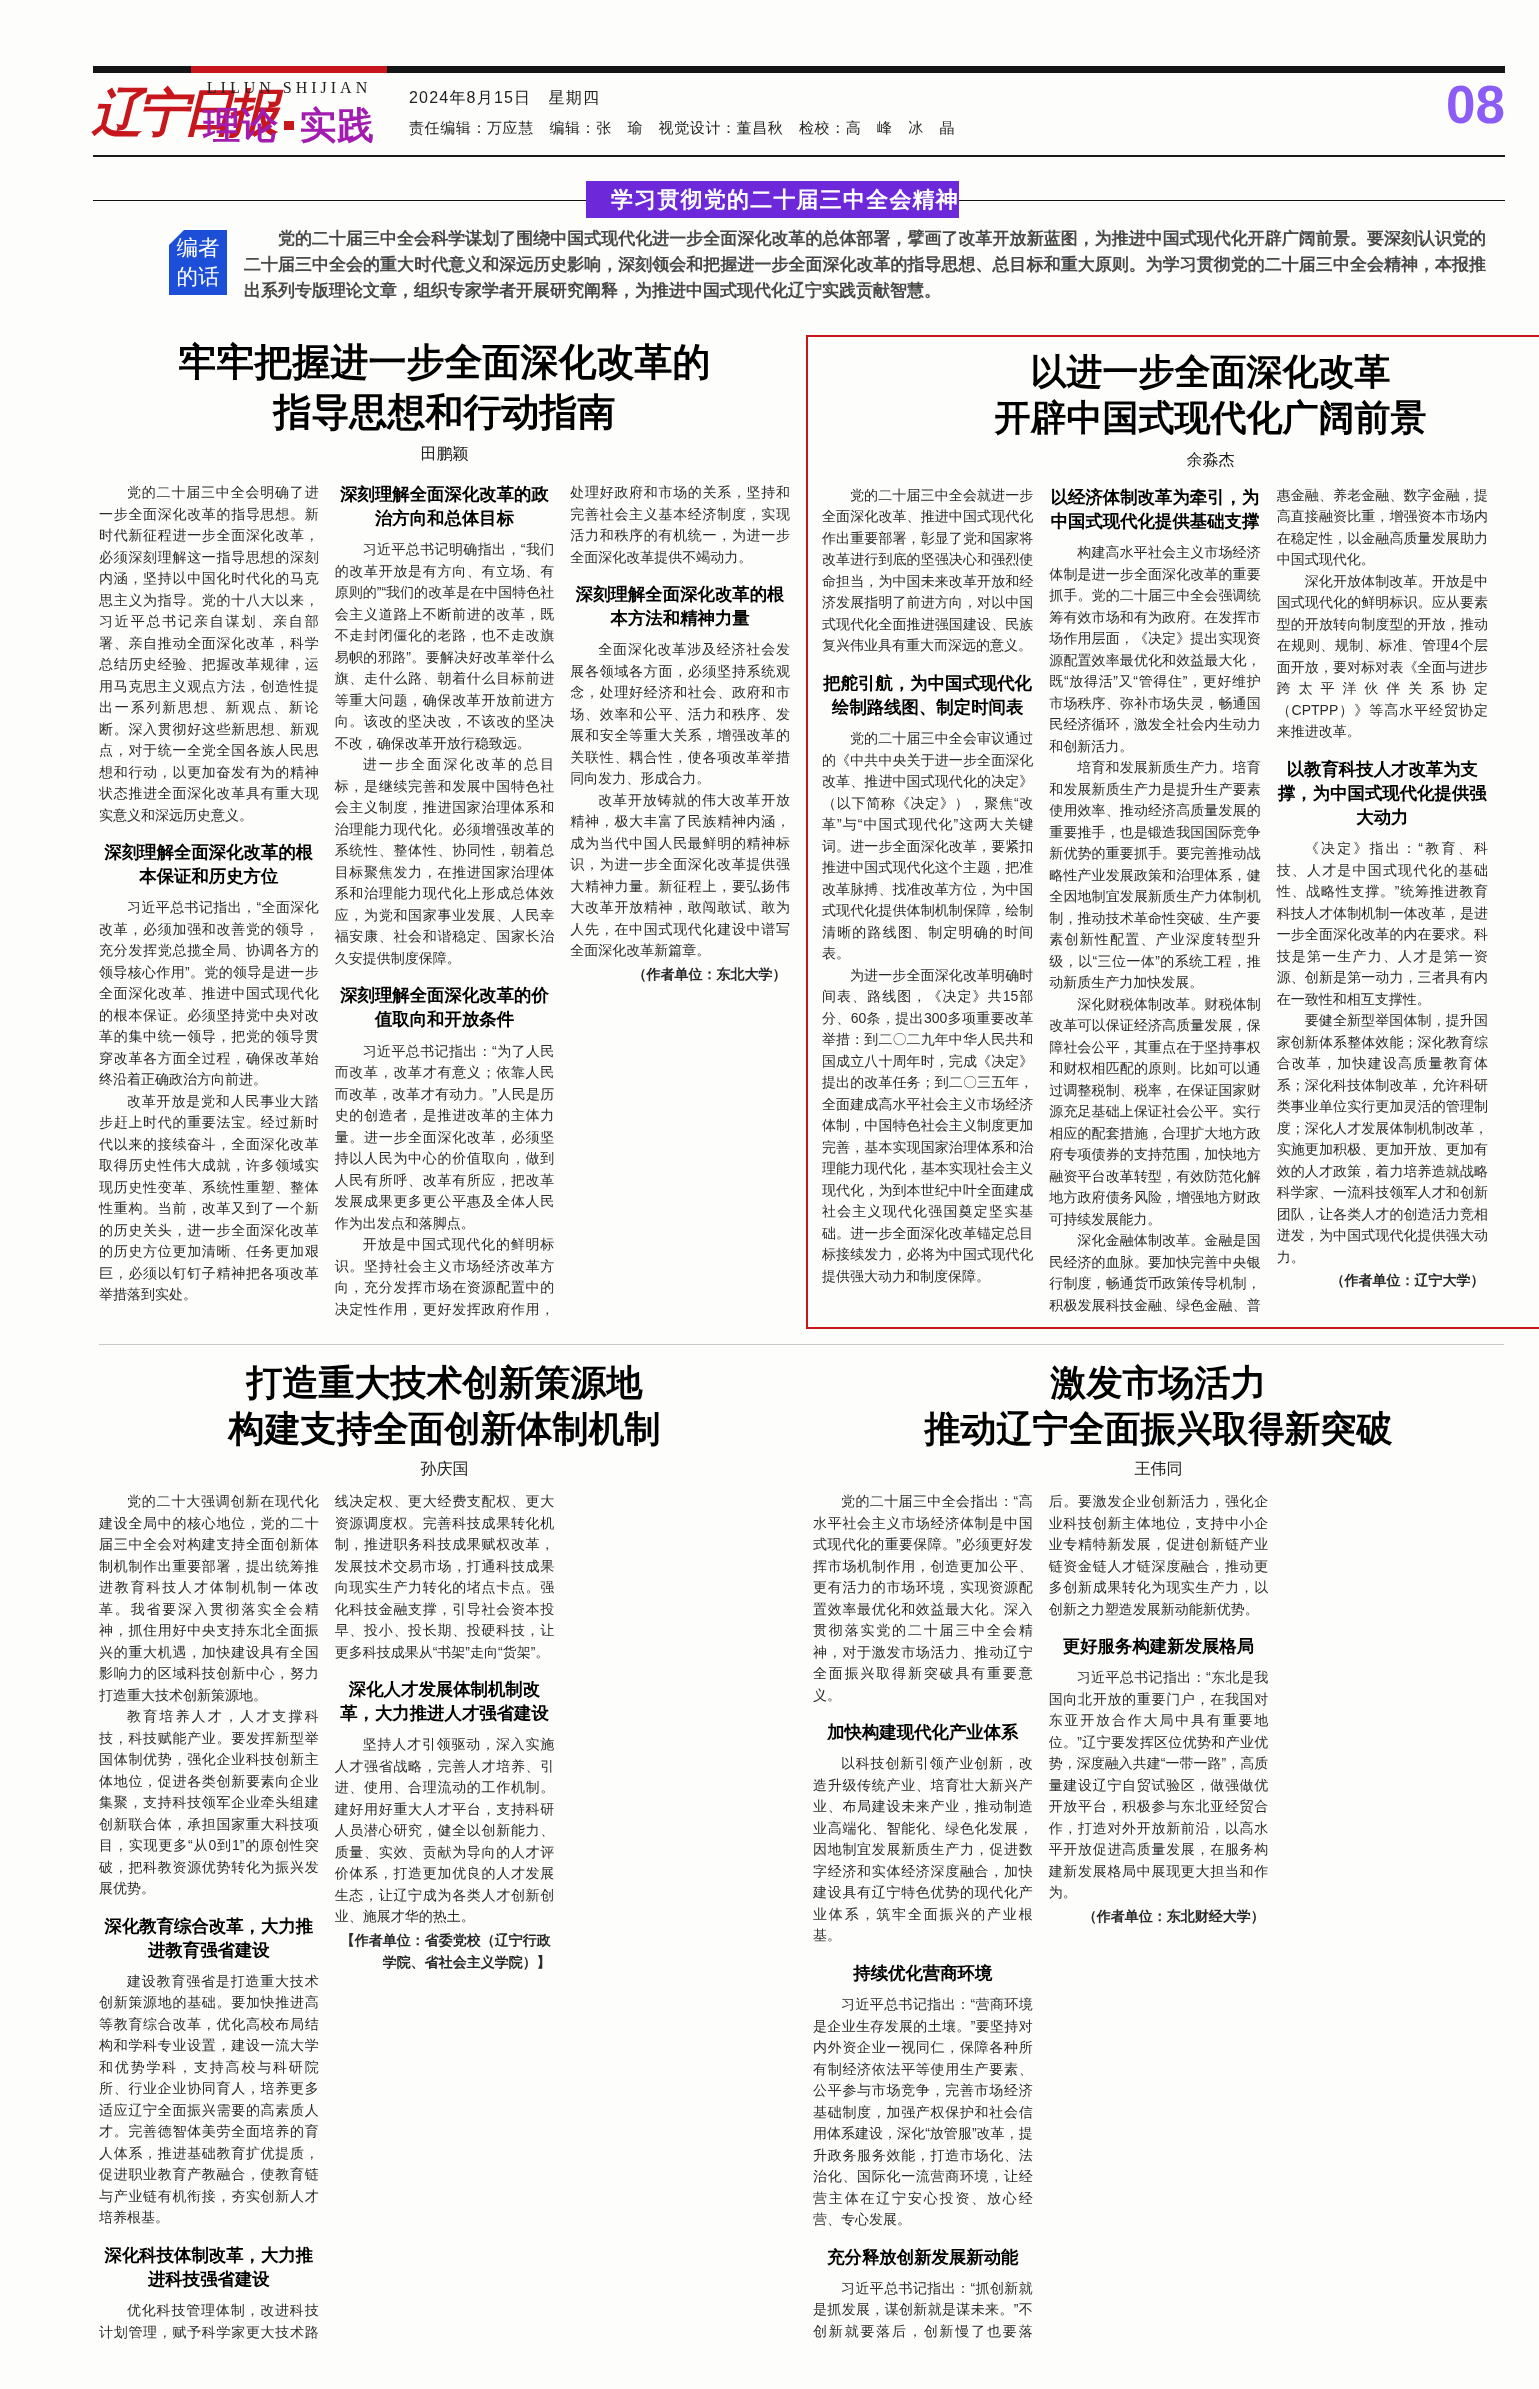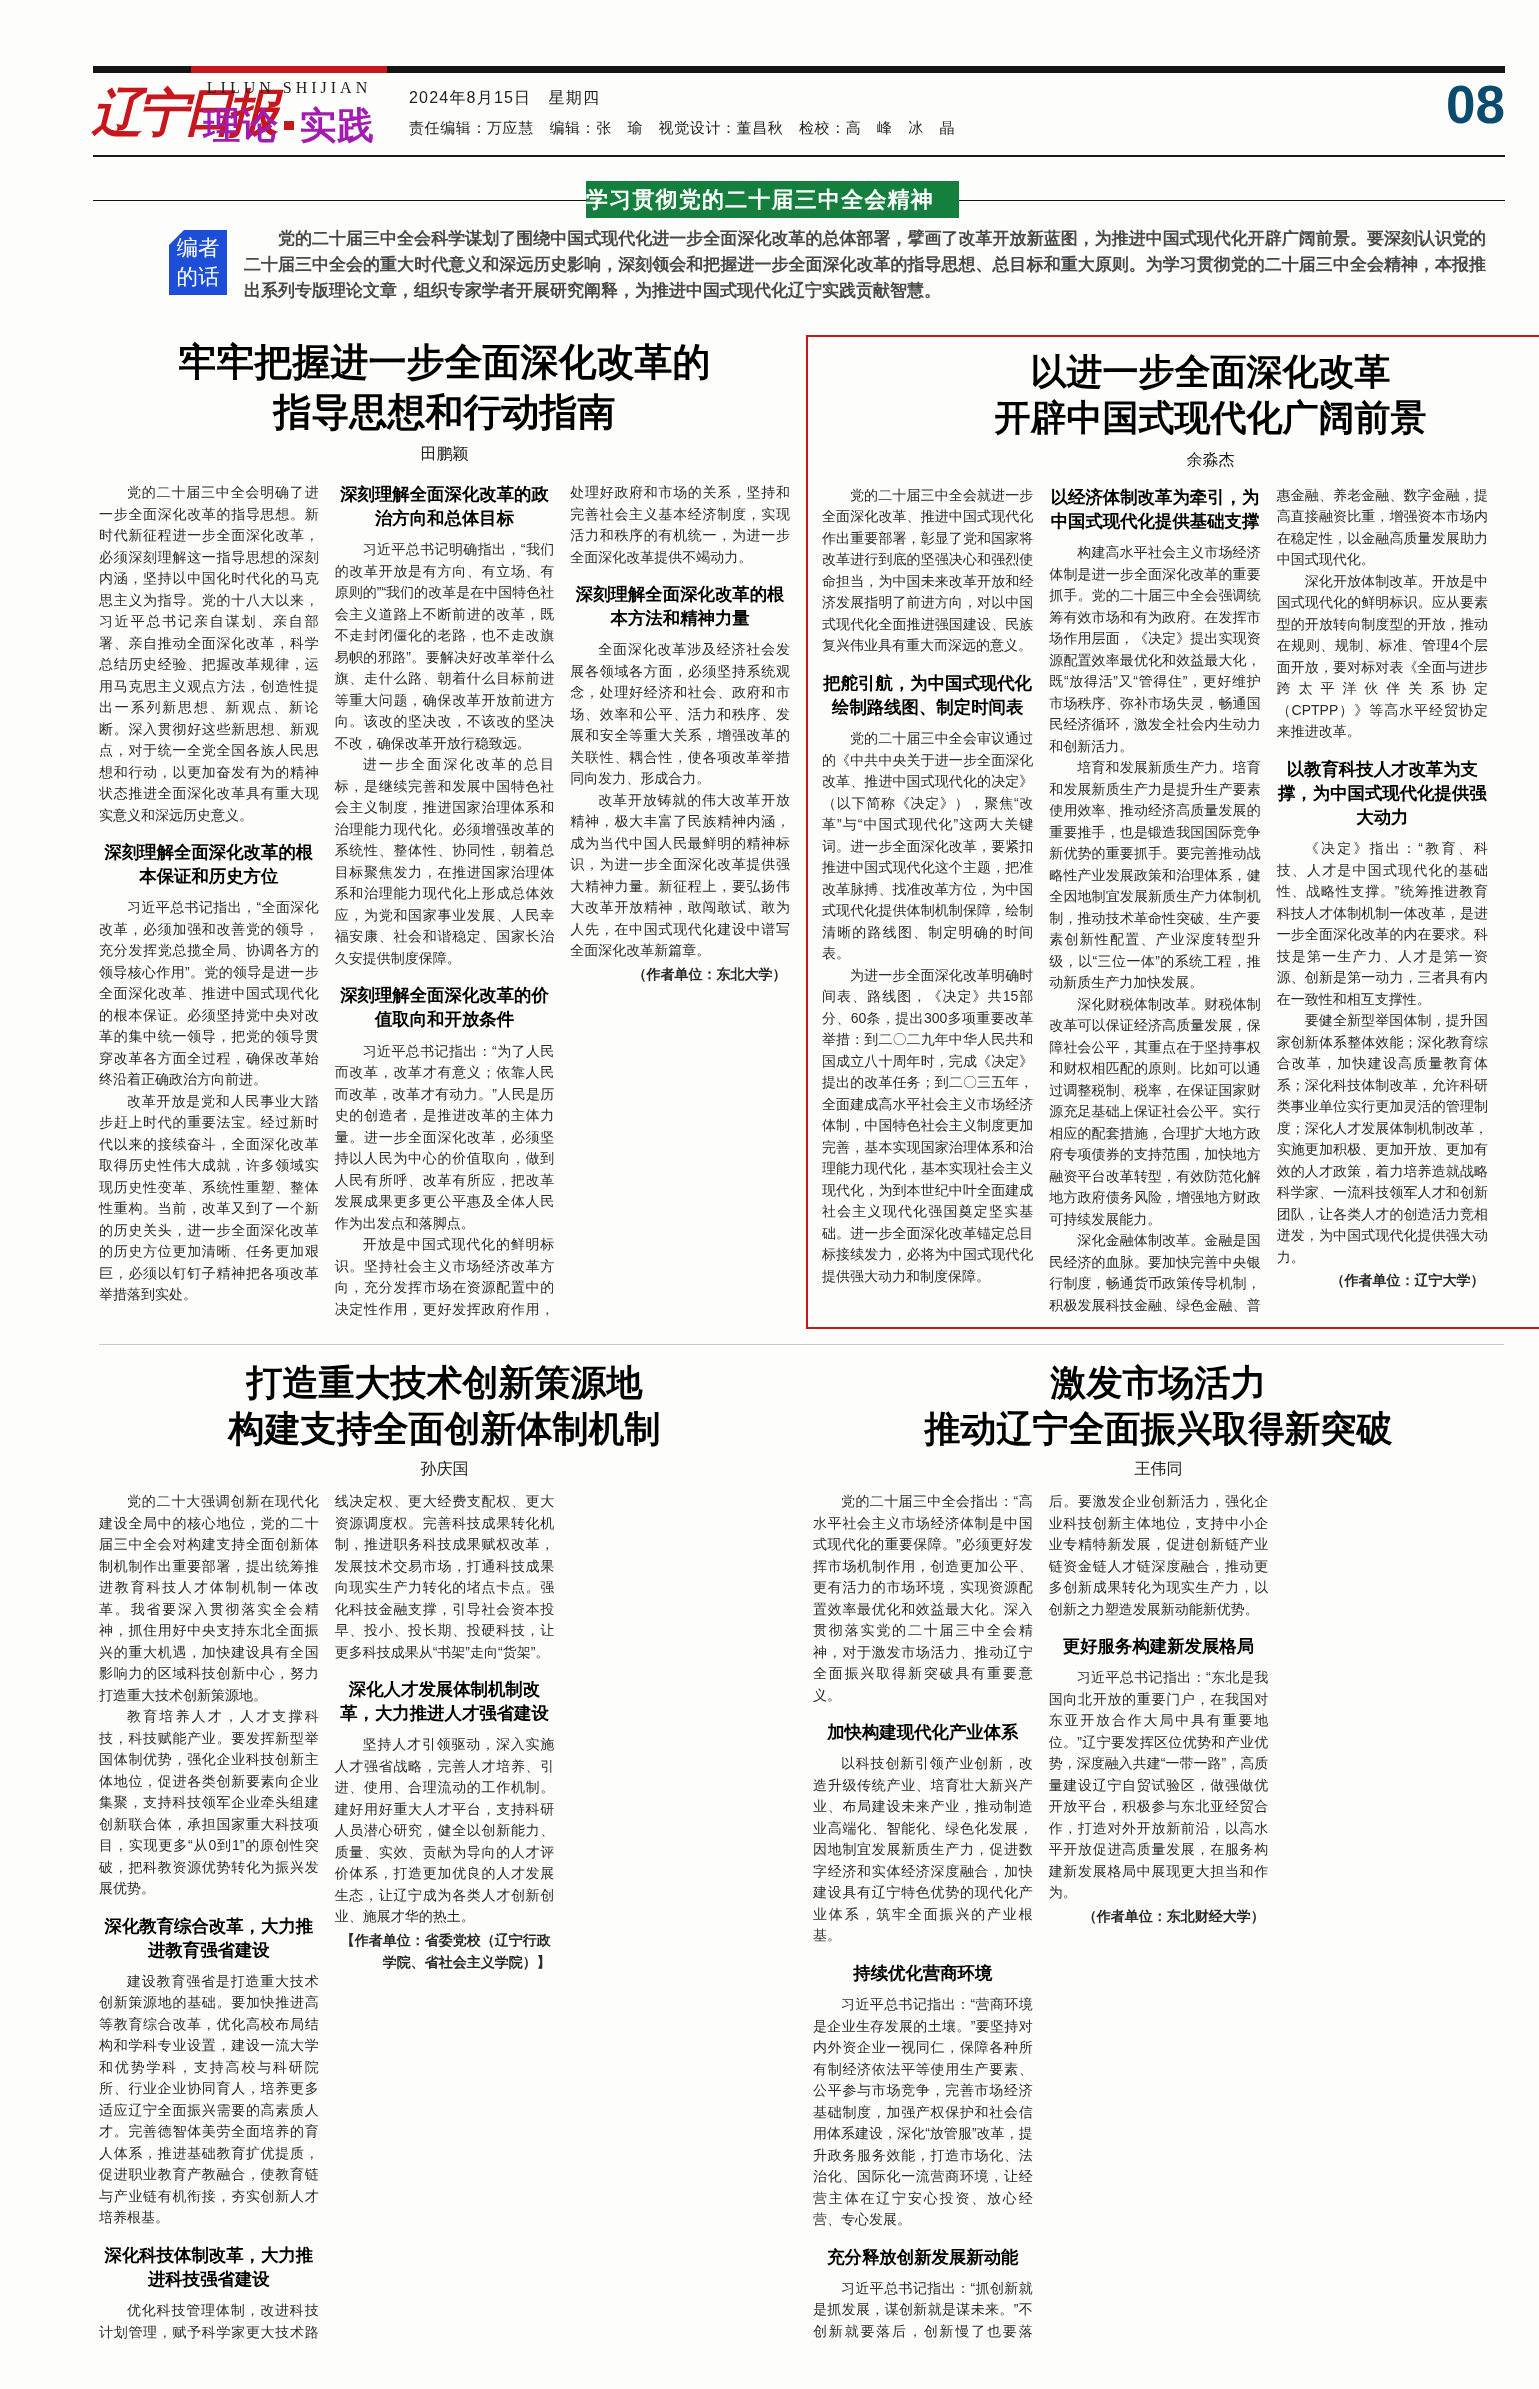--- a/index.html
+++ b/index.html
@@ -16,27 +16,27 @@
     font-size:51px;letter-spacing:-5.8px;color:#c8161d;line-height:87px;white-space:nowrap;
   }
   .section-block{position:absolute;left:191px;top:79px;width:196px;text-align:center;}
   .section-latin{font-family:"Liberation Serif",serif;font-size:16px;letter-spacing:4px;color:#222;}
   .section-cn{margin-top:3.5px;font-size:37px;font-weight:bold;color:#a21caf;letter-spacing:0.6px;white-space:nowrap;}
   .section-dot{display:inline-block;width:9.3px;height:9.3px;background:#c8161d;margin:0 5.8px 4.6px 5.8px;vertical-align:middle;}
   .mast-info{position:absolute;left:409px;top:88px;width:957px;}
   .mast-date{font-size:16px;color:#222;letter-spacing:1.2px;}
   .mast-editors{margin-top:10.4px;font-size:15px;color:#222;letter-spacing:0.6px;}
   .page-num{position:absolute;left:1403px;top:74px;width:102px;text-align:right;
-    font-size:53px;font-weight:bold;color:#0c4a6e;font-family:"Liberation Sans",sans-serif;}
+    font-size:53px;font-weight:bold;color:#8b5cf6;font-family:"Liberation Sans",sans-serif;}
   .mast-rule{position:absolute;left:93px;top:155px;width:1412px;height:1.7px;background:#1a1a1a;}
   
   .banner-line{position:absolute;left:93px;top:200px;width:1412px;height:1.2px;background:#111;}
   .banner-box{
-    position:absolute;left:586px;top:181px;width:373px;height:37px;background:#15803d;
-    color:#fff;font-size:22px;font-weight:bold;text-align:left;line-height:37px;letter-spacing:1.2px;z-index:3;
+    position:absolute;left:586px;top:181px;width:373px;height:37px;background:#6d28d9;
+    color:#fff;font-size:22px;font-weight:bold;text-align:right;line-height:37px;letter-spacing:1.2px;z-index:3;
   }
   
   .ed-label{
     position:absolute;left:169px;top:230px;width:58px;height:65px;background:#1d4ed8;
     color:#fff;font-size:21.5px;font-weight:normal;text-align:center;line-height:29px;padding-top:3.5px;box-sizing:border-box;
   }
   .ed-fold{position:absolute;left:169px;top:230px;width:0;height:0;
     border-top:15px solid #fdfdfc;border-right:15px solid transparent;}
   .ed-text{
     position:absolute;left:244px;top:226px;width:1242px;height:79px;

